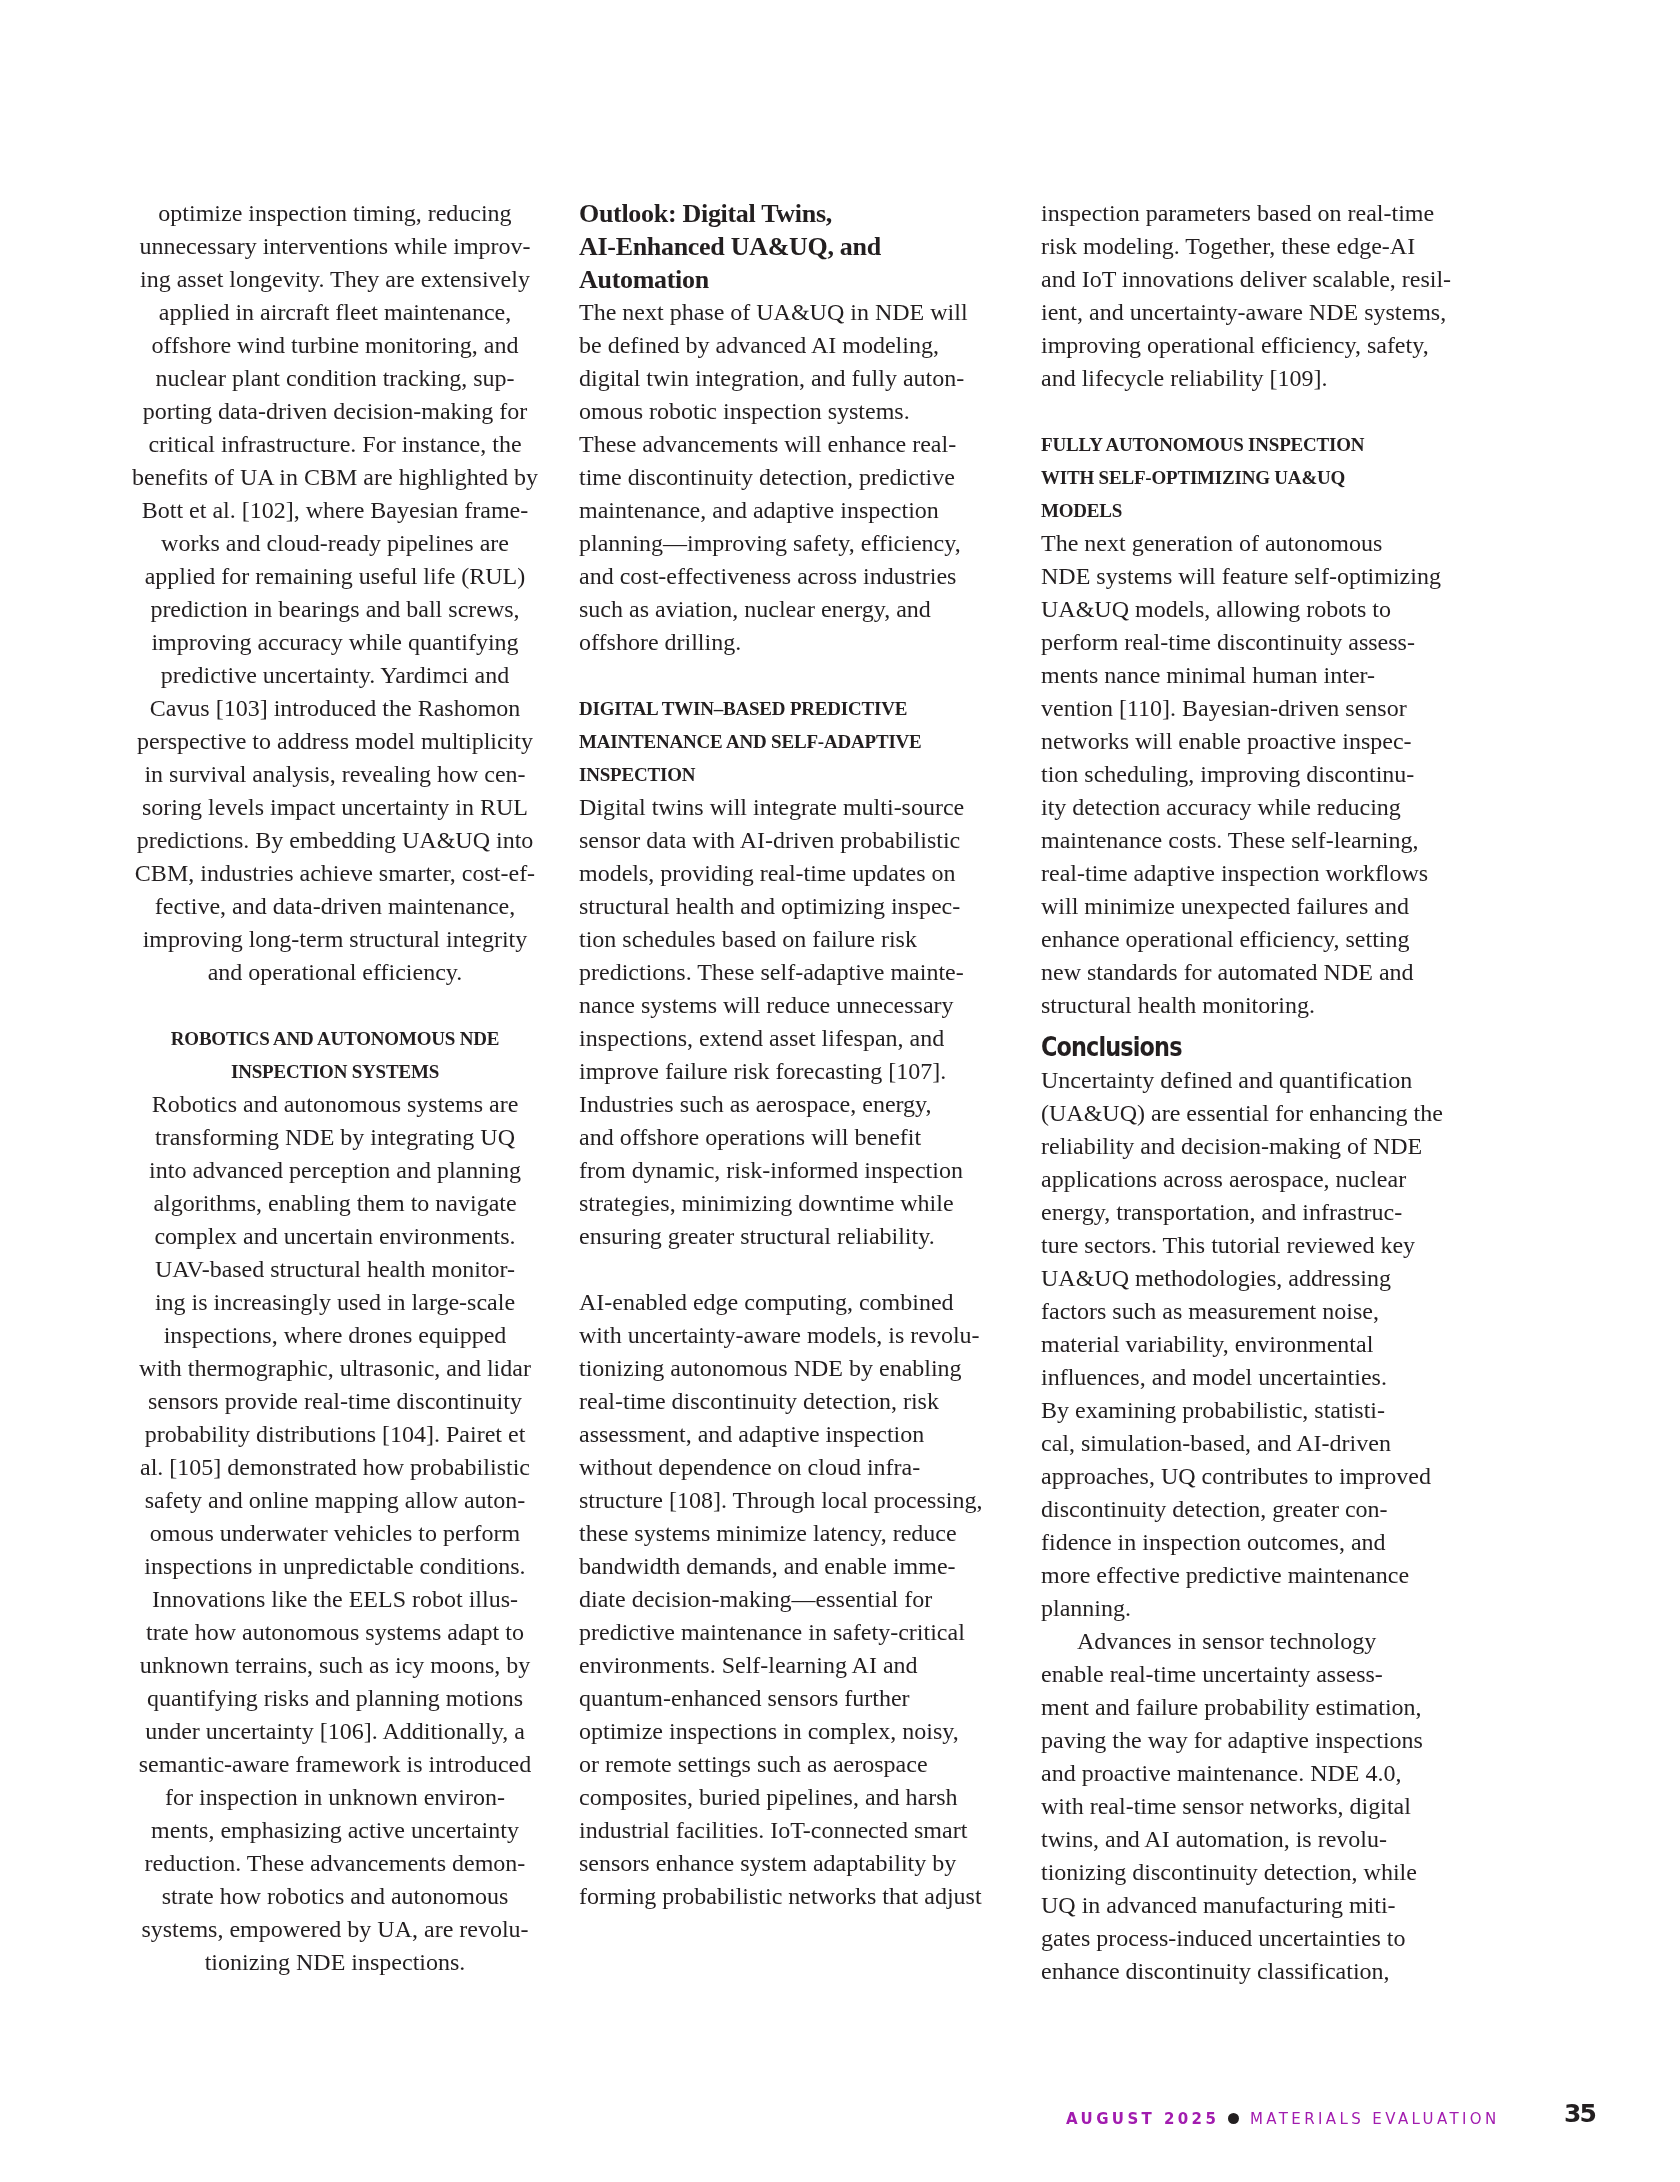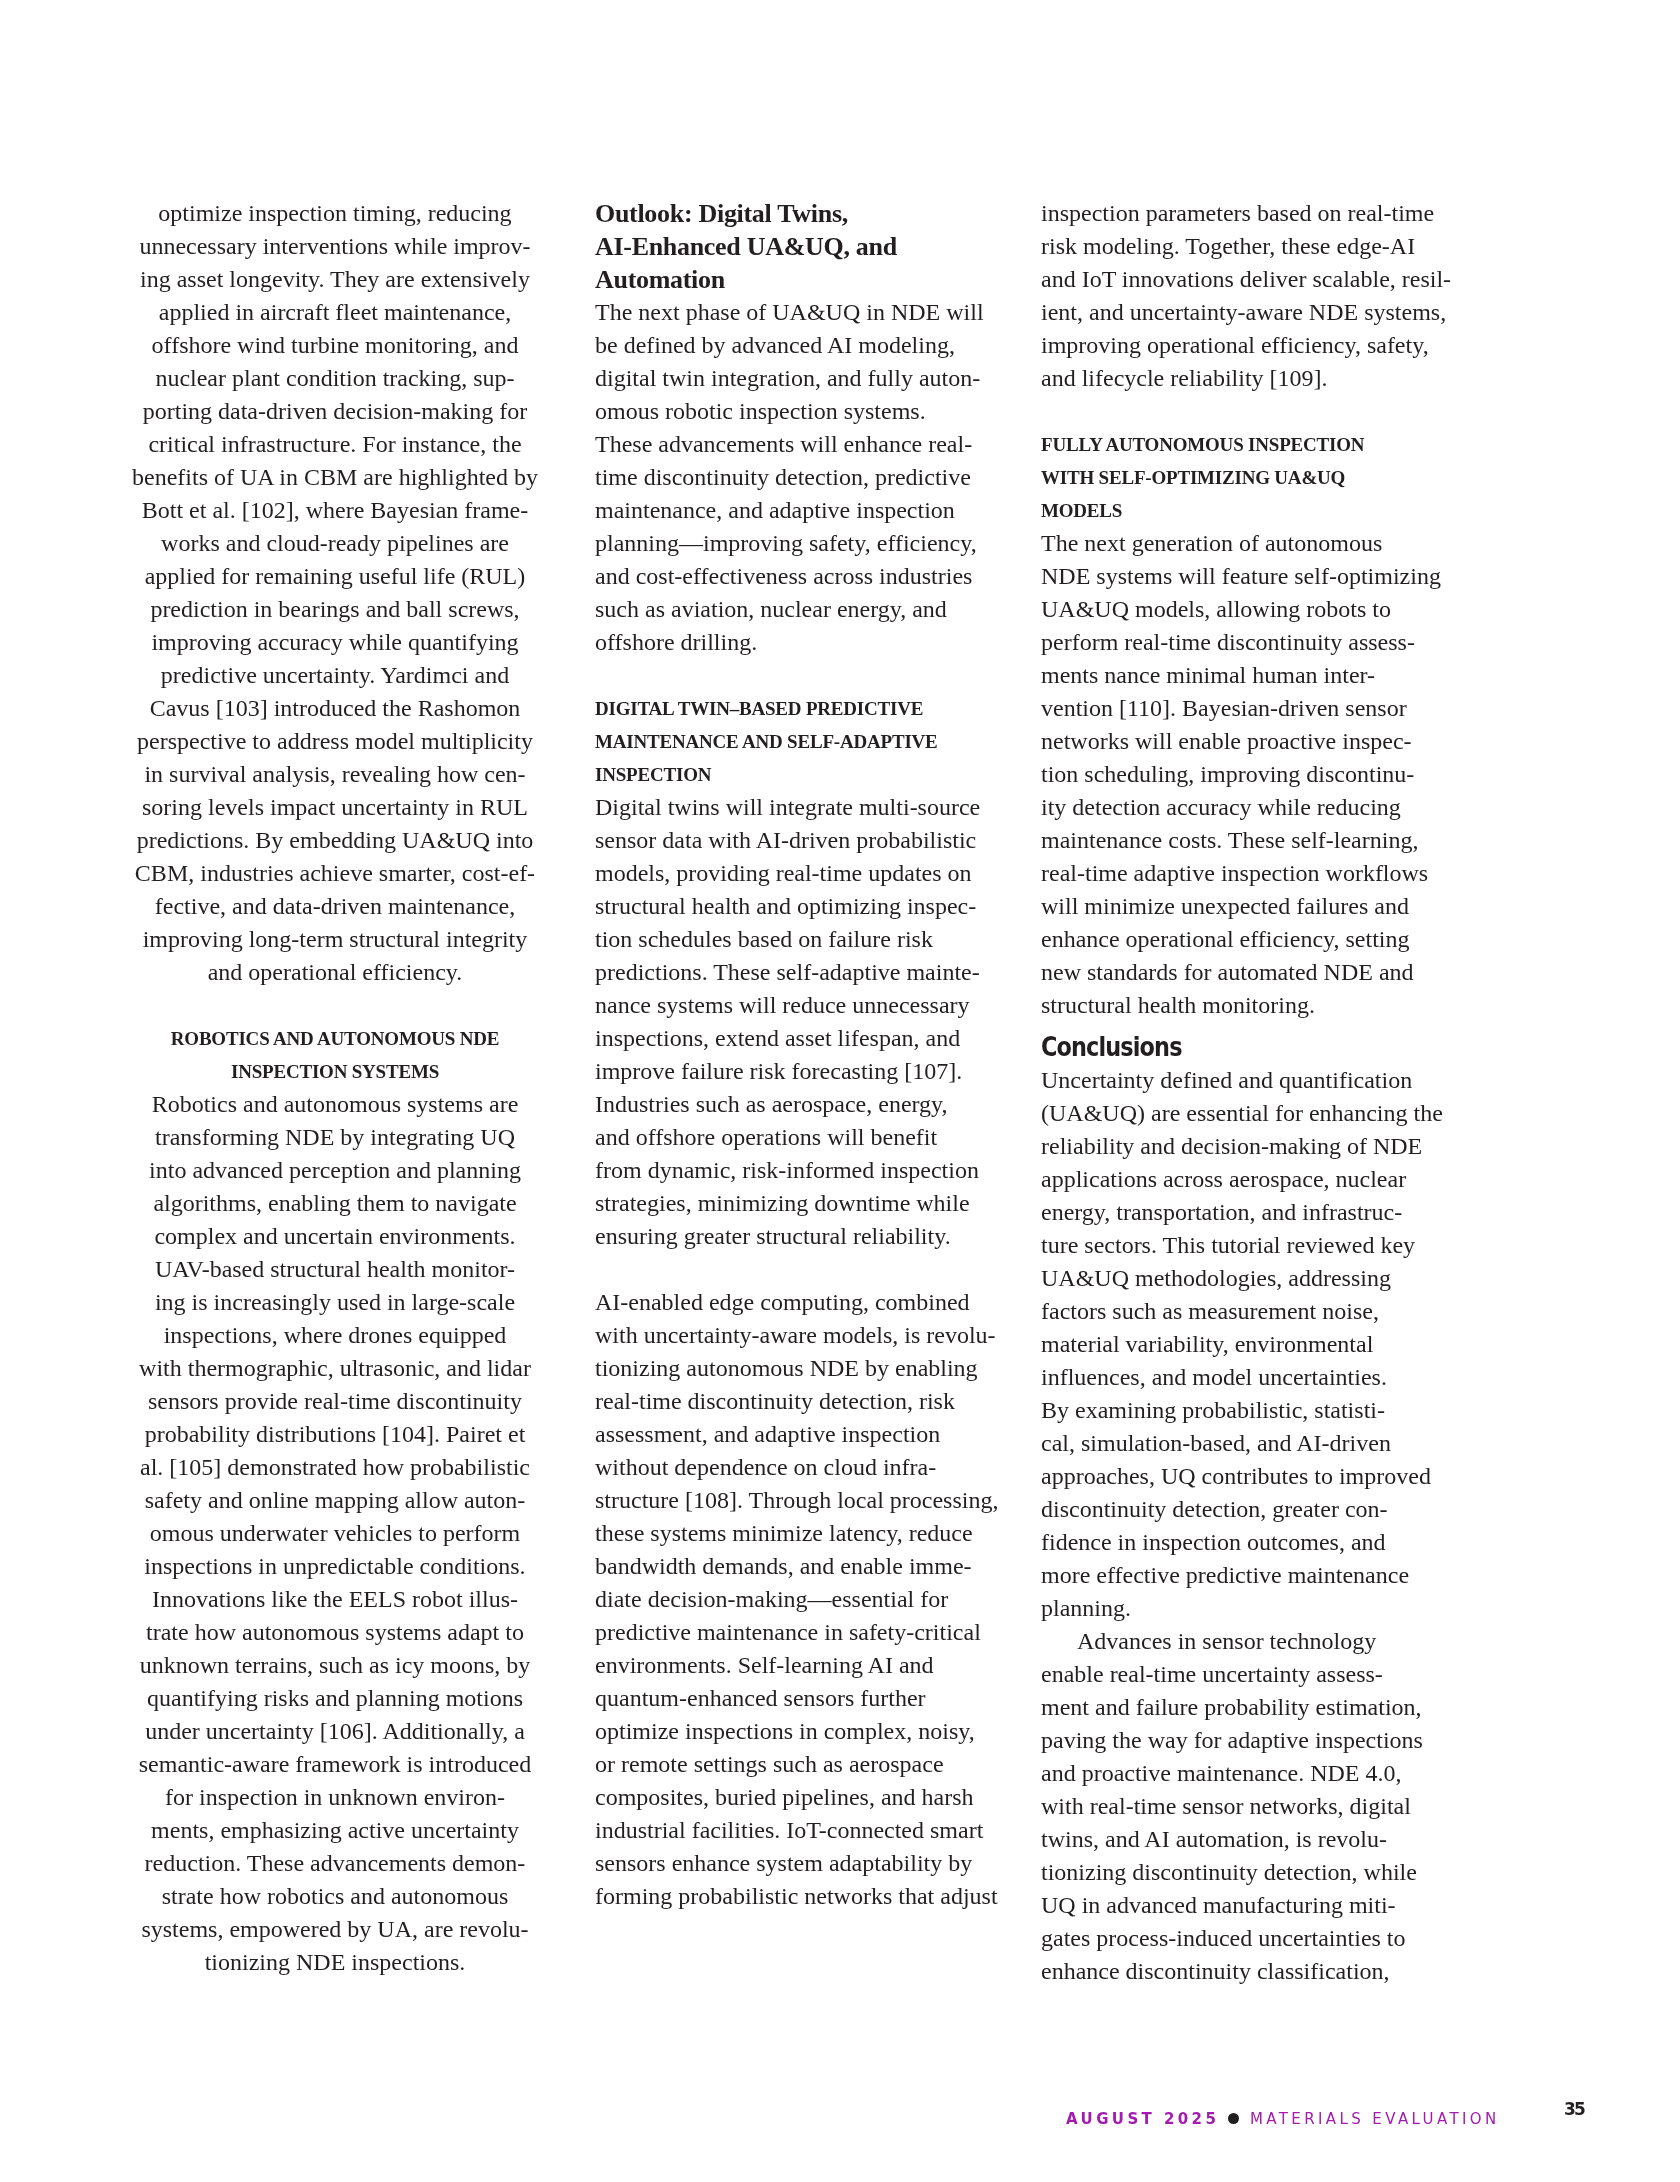--- a/index.html
+++ b/index.html
@@ -1,31 +1,31 @@
 <!DOCTYPE html>
 <html><head>
 <meta charset="utf-8">
 <style>
   html, body { margin:0; padding:0; background:#ffffff; }
   body { width:1680px; height:2182px; position:relative; overflow:hidden; color:#231f20; }
   .col { position:absolute; top:197px; width:436px; font-family:"DejaVu Serif","Liberation Serif",serif; }
   #col1 { left:117px;text-align:center; }
-  #col2 { left:579px;margin-left:16px; }
+  #col2 { left:579px; }
   #col3 { left:1041px; }
   .p { font-family:"Liberation Serif", serif; font-size:24px; line-height:33px; margin:0; }
   .line { display:block; white-space:nowrap; }
   .indent { padding-left:36px; }
   .h2 { font-family:"Liberation Serif", serif; font-weight:bold; font-size:26px; line-height:33px; margin:0; letter-spacing:-0.3px; }
   .h3 { font-family:"Liberation Serif", serif; font-weight:bold; font-size:19px; line-height:33px; margin:0; letter-spacing:-0.2px; text-transform:uppercase; }
   .gap { height:33px; }
   .h-conc { font-family:"DejaVu Sans", sans-serif; font-weight:bold; font-size:26px; line-height:34px; margin:7.6px 0 0 0; letter-spacing:-1px; transform:scaleX(0.86); transform-origin:left; }
   .footer { position:absolute; top:2110px; left:1066px; font-family:"DejaVu Sans", sans-serif; font-weight:bold; font-size:15px; letter-spacing:3.4px; color:#a21caf; white-space:nowrap; }
   .footer .dot { display:inline-block; width:11.5px; height:11.5px; background:#231f20; border-radius:50%; margin:0 1.9px 0 0; vertical-align:0px; }
   .footer .mag { font-weight:normal; }
-  .pagenum { position:absolute; top:2099px; left:1564px; font-family:"DejaVu Sans", sans-serif; font-weight:bold; font-size:17px; letter-spacing:-1.9px; color:#231f20; }
+  .pagenum { position:absolute; top:2099px; left:1564px; font-family:"DejaVu Sans", sans-serif; font-weight:bold; font-size:25px; letter-spacing:-1.9px; color:#231f20; }
 </style>
 </head>
 <body>
 
 <div id="col1" class="col">
   <div class="p">
       <span class="line">optimize inspection timing, reducing</span>
       <span class="line">unnecessary interventions while improv-</span>
       <span class="line">ing asset longevity. They are extensively</span>
       <span class="line">applied in aircraft fleet maintenance,</span>

